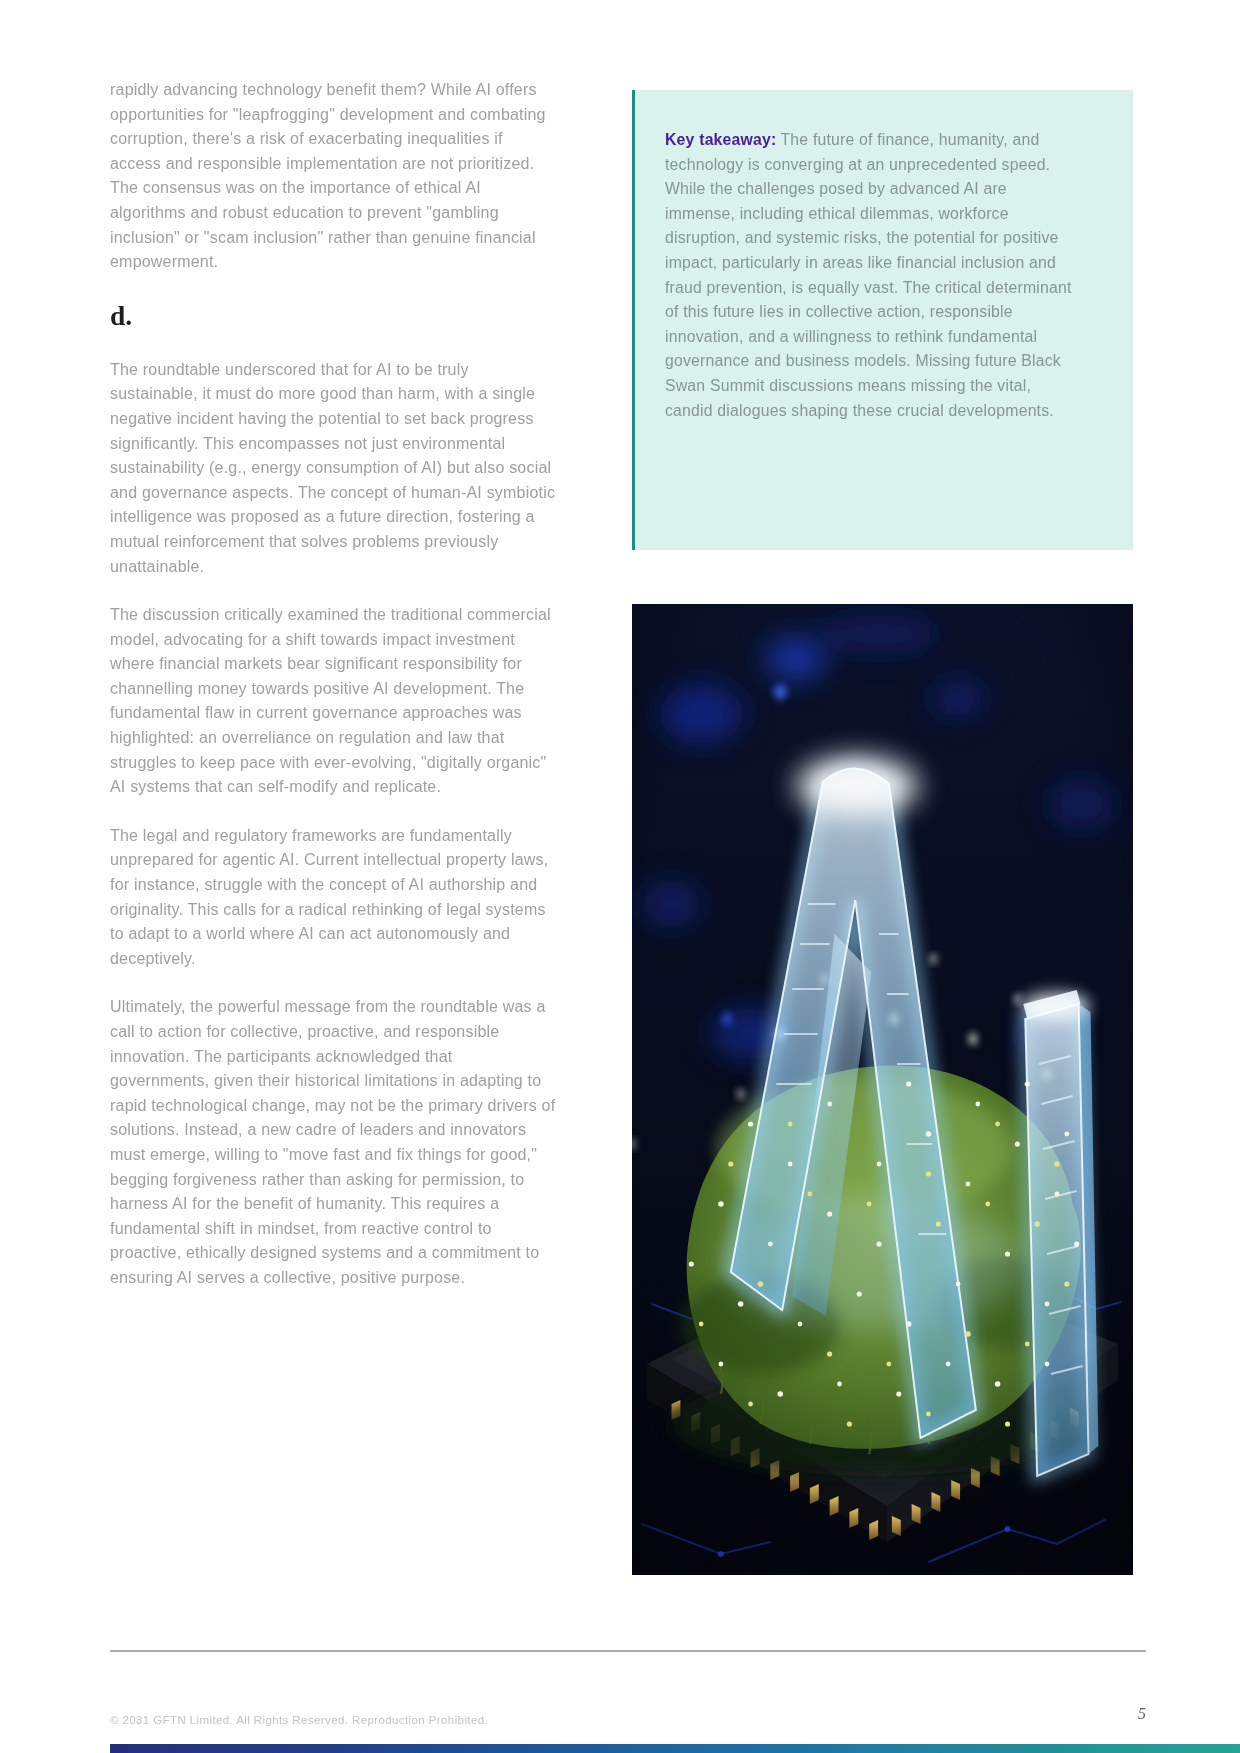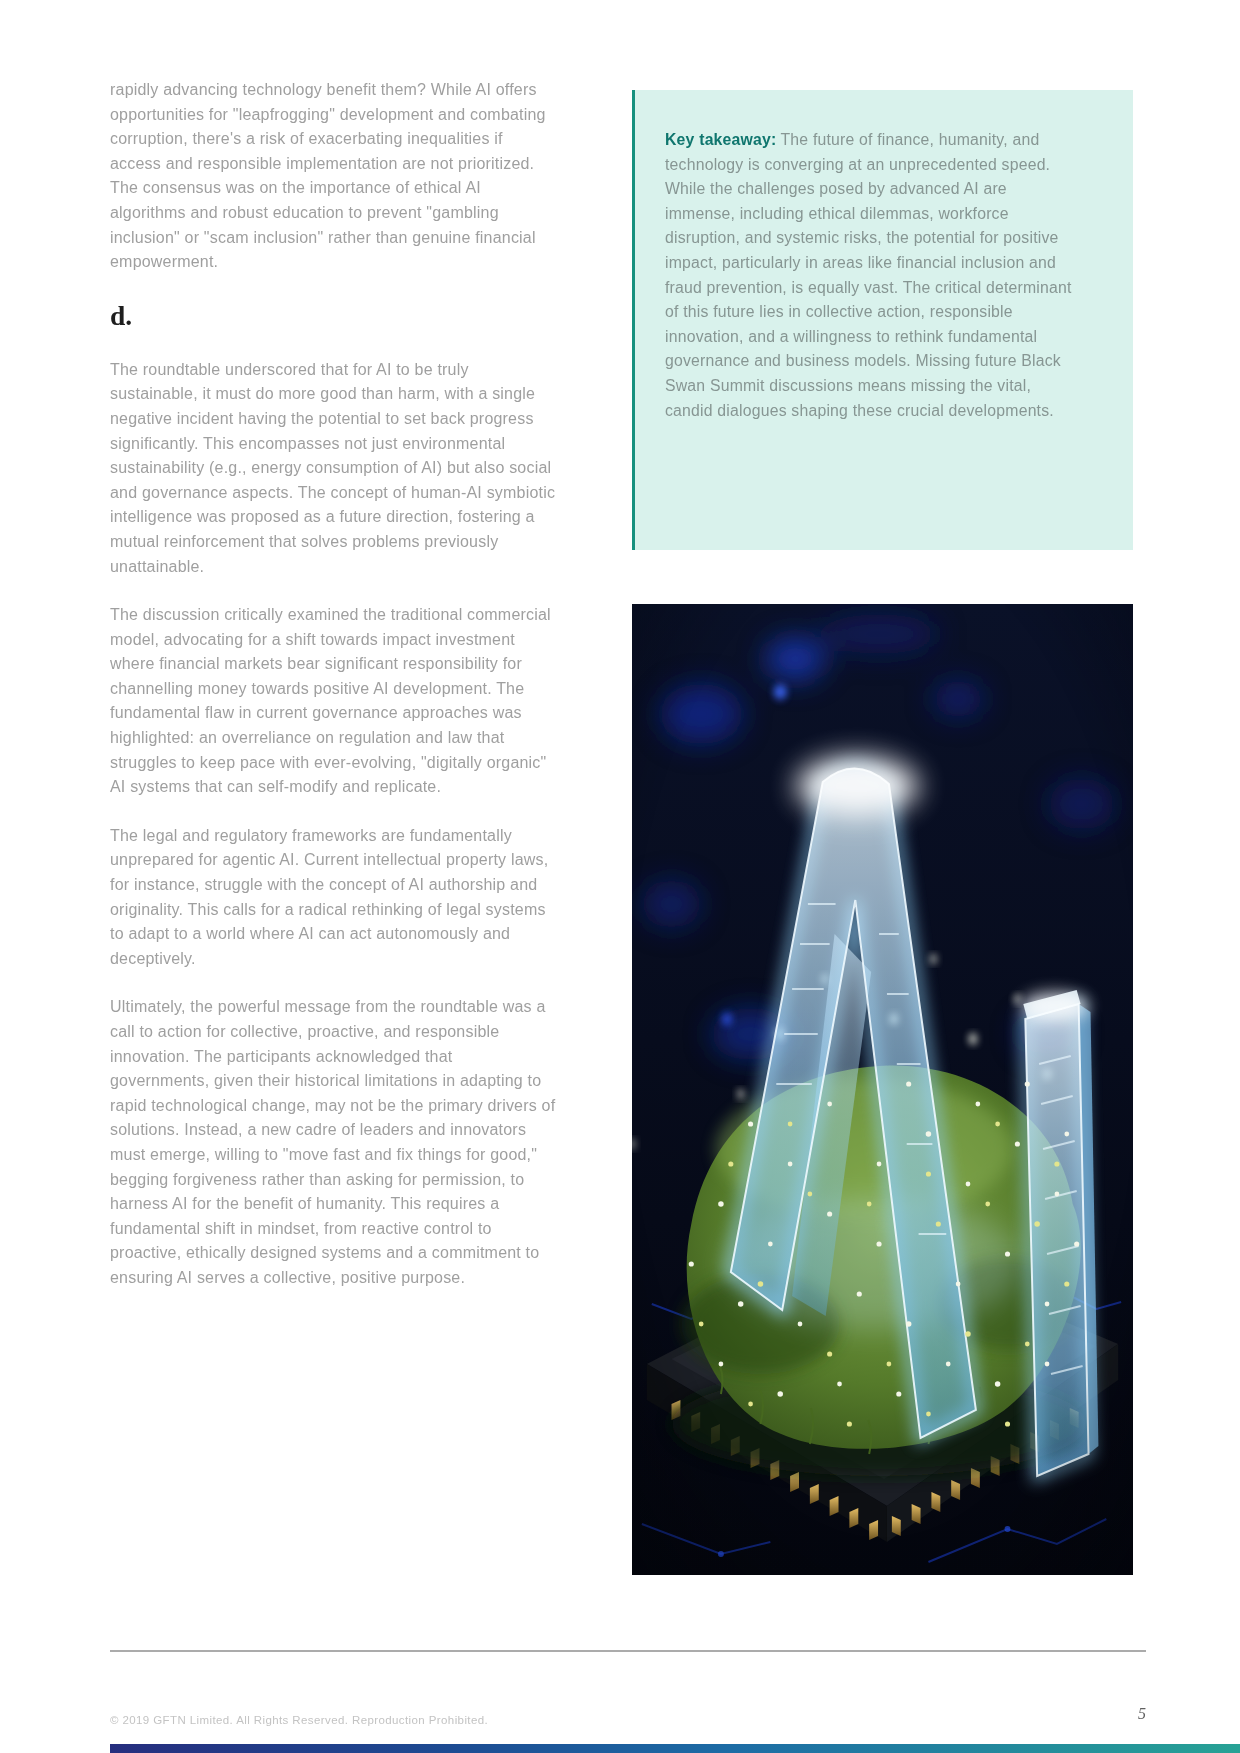--- a/index.html
+++ b/index.html
@@ -21,21 +21,21 @@
   }
   .heading-label { flex:none; width:38px; }
   .heading-lines .hl { display:block; }
   
   .callout {
     position:absolute; left:632px; top:90px; width:501px; height:460px;
     box-sizing:border-box; background:#d9f2ec; border-left:3px solid #17907e;
     padding:38px 56px 40px 30px;
     color:#879693; font-size:15.8px; line-height:24.6px; letter-spacing:0.2px;
   }
-  .callout strong { color:#0f766e; font-weight:700; margin-right:4px; }
+  .callout strong { color:#4c1d95; font-weight:700; margin-right:4px; }
   
   .figure {
     position:absolute; left:632px; top:604px; width:501px; height:971px;
     margin:0; padding:0; background:#060a16; overflow:hidden;
   }
   .figure svg { display:block; width:100%; height:100%; }
   
   .rule { position:absolute; left:110px; top:1650px; width:1036px; height:2px; background:#ababab; }
   .footer-text {
     position:absolute; left:110px; top:1714px;
@@ -294,17 +294,17 @@
         <circle cx="220" cy="820" r="2.6"></circle>
           <circle cx="300" cy="810" r="2.4"></circle>
           <circle cx="380" cy="820" r="2.6"></circle>
       </g>
 
       <rect x="0" y="0" width="507" height="971" fill="url(#vignette)"></rect>
     </svg>
   </figure>
 
   <div class="rule"></div>
-  <div class="footer-text">© 2019 GFTN Limited. All Rights Reserved. Reproduction Prohibited.</div>
+  <div class="footer-text">© 2031 GFTN Limited. All Rights Reserved. Reproduction Prohibited.</div>
   <div class="page-number">5</div>
   <div class="bottom-bar"></div>
 
 </div>
 
 </body></html>

